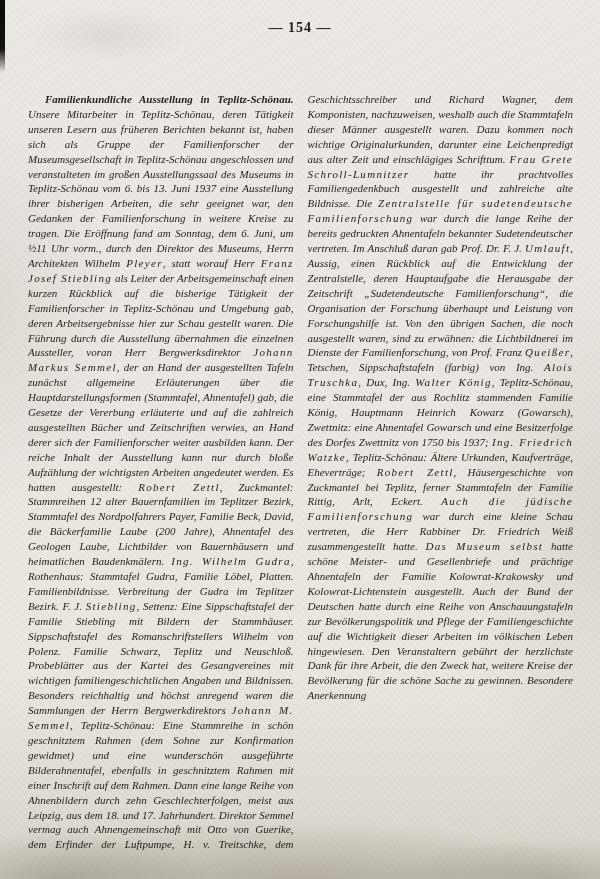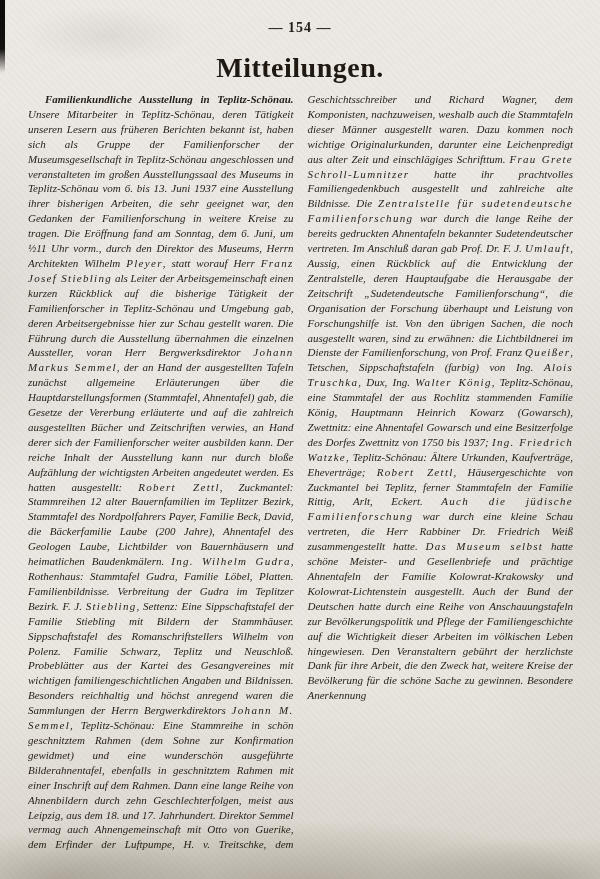--- a/index.html
+++ b/index.html
@@ -69,18 +69,17 @@
   .article .sp{letter-spacing:1.3px;}
 </style>
 </head>
 <body>
 
 <div class="page">
   <div class="edge-artifact"></div>
 
   <div class="page-number">— 154 —</div>
 
-  <h1 class="section-title">Mitteilungen.</h1>
 
   <div class="article">
     <p lang="de"><span class="b">Familienkundliche Ausstellung in Teplitz-Schönau.</span><span> Unsere Mitarbeiter in Teplitz-Schönau, deren Tätigkeit unseren Lesern aus früheren Berichten bekannt ist, haben sich als Gruppe der Familienforscher der Museumsgesellschaft in Teplitz-Schönau angeschlossen und veranstalteten im großen Ausstellungssaal des Museums in Teplitz-Schönau vom 6. bis 13. Juni 1937 eine Ausstellung ihrer bisherigen Arbeiten, die sehr geeignet war, den Gedanken der Familienforschung in weitere Kreise zu tragen. Die Eröffnung fand am Sonntag, dem 6. Juni, um ½11 Uhr vorm., durch den Direktor des Museums, Herrn Architekten Wilhelm </span><span class="sp">Pleyer</span><span>, statt worauf Herr </span><span class="sp">Franz Josef Stiebling</span><span> als Leiter der Arbeitsgemeinschaft einen kurzen Rückblick auf die bisherige Tätigkeit der Familienforscher in Teplitz-Schönau und Umgebung gab, deren Arbeitsergebnisse hier zur Schau gestellt waren. Die Führung durch die Ausstellung übernahmen die einzelnen Aussteller, voran Herr Bergwerksdirektor </span><span class="sp">Johann Markus Semmel</span><span>, der an Hand der ausgestellten Tafeln zunächst allgemeine Erläuterungen über die Hauptdarstellungsformen (Stammtafel, Ahnentafel) gab, die Gesetze der Vererbung erläuterte und auf die zahlreich ausgestellten Bücher und Zeitschriften verwies, an Hand derer sich der Familienforscher weiter ausbilden kann. Der reiche Inhalt der Ausstellung kann nur durch bloße Aufzählung der wichtigsten Arbeiten angedeutet werden. Es hatten ausgestellt: </span><span class="sp">Robert Zettl</span><span>, Zuckmantel: Stammreihen 12 alter Bauernfamilien im Teplitzer Bezirk, Stammtafel des Nordpolfahrers Payer, Familie Beck, David, die Bäckerfamilie Laube (200 Jahre), Ahnentafel des Geologen Laube, Lichtbilder von Bauernhäusern und heimatlichen Baudenkmälern. </span><span class="sp">Ing. Wilhelm Gudra</span><span>, Rothenhaus: Stammtafel Gudra, Familie Löbel, Platten. Familienbildnisse. Verbreitung der Gudra im Teplitzer Bezirk. F. J. </span><span class="sp">Stiebling</span><span>, Settenz: Eine Sippschaftstafel der Familie Stiebling mit Bildern der Stammhäuser. Sippschaftstafel des Romanschriftstellers Wilhelm von Polenz. Familie Schwarz, Teplitz und Neuschloß. Probeblätter aus der Kartei des Gesangvereines mit wichtigen familiengeschichtlichen Angaben und Bildnissen. Besonders reichhaltig und höchst anregend waren die Sammlungen der Herrn Bergwerkdirektors </span><span class="sp">Johann M. Semmel</span><span>, Teplitz-Schönau: Eine Stammreihe in schön geschnitztem Rahmen (dem Sohne zur Konfirmation gewidmet) und eine wunderschön ausgeführte Bilderahnentafel, ebenfalls in geschnitztem Rahmen mit einer Inschrift auf dem Rahmen. Dann eine lange Reihe von Ahnenbildern durch zehn Geschlechterfolgen, meist aus Leipzig, aus dem 18. und 17. Jahrhundert. Direktor Semmel vermag auch Ahnengemeinschaft mit Otto von Guerike, dem Erfinder der Luftpumpe, H. v. Treitschke, dem Geschichtsschreiber und Richard Wagner, dem Komponisten, nachzuweisen, weshalb auch die Stammtafeln dieser Männer ausgestellt waren. Dazu kommen noch wichtige Originalurkunden, darunter eine Leichenpredigt aus alter Zeit und einschlägiges Schrifttum. </span><span class="sp">Frau Grete Schroll-Lumnitzer</span><span> hatte ihr prachtvolles Familiengedenkbuch ausgestellt und zahlreiche alte Bildnisse. Die </span><span class="sp">Zentralstelle für sudetendeutsche Familienforschung</span><span> war durch die lange Reihe der bereits gedruckten Ahnentafeln bekannter Sudetendeutscher vertreten. Im Anschluß daran gab Prof. Dr. F. J. </span><span class="sp">Umlauft</span><span>, Aussig, einen Rückblick auf die Entwicklung der Zentralstelle, deren Hauptaufgabe die Herausgabe der Zeitschrift „Sudetendeutsche Familienforschung“, die Organisation der Forschung überhaupt und Leistung von Forschungshilfe ist. Von den übrigen Sachen, die noch ausgestellt waren, sind zu erwähnen: die Lichtbildnerei im Dienste der Familienforschung, von Prof. Franz </span><span class="sp">Queißer</span><span>, Tetschen, Sippschaftstafeln (farbig) von Ing. </span><span class="sp">Alois Truschka</span><span>, Dux, Ing. </span><span class="sp">Walter König</span><span>, Teplitz-Schönau, eine Stammtafel der aus Rochlitz stammenden Familie König, Hauptmann Heinrich Kowarz (Gowarsch), Zwettnitz: eine Ahnentafel Gowarsch und eine Besitzerfolge des Dorfes Zwettnitz von 1750 bis 1937; </span><span class="sp">Ing. Friedrich Watzke</span><span>, Teplitz-Schönau: Ältere Urkunden, Kaufverträge, Eheverträge; </span><span class="sp">Robert Zettl</span><span>, Häusergeschichte von Zuckmantel bei Teplitz, ferner Stammtafeln der Familie Rittig, Arlt, Eckert. </span><span class="sp">Auch die jüdische Familienforschung</span><span> war durch eine kleine Schau vertreten, die Herr Rabbiner Dr. Friedrich Weiß zusammengestellt hatte. </span><span class="sp">Das Museum selbst</span><span> hatte schöne Meister- und Gesellenbriefe und prächtige Ahnentafeln der Familie Kolowrat-Krakowsky und Kolowrat-Lichtenstein ausgestellt. Auch der Bund der Deutschen hatte durch eine Reihe von Anschauungstafeln zur Bevölkerungspolitik und Pflege der Familiengeschichte auf die Wichtigkeit dieser Arbeiten im völkischen Leben hingewiesen. Den Veranstaltern gebührt der herzlichste Dank für ihre Arbeit, die den Zweck hat, weitere Kreise der Bevölkerung für die schöne Sache zu gewinnen. Besondere Anerkennung</span></p>
   </div>
 </div>
 
 </body></html>

